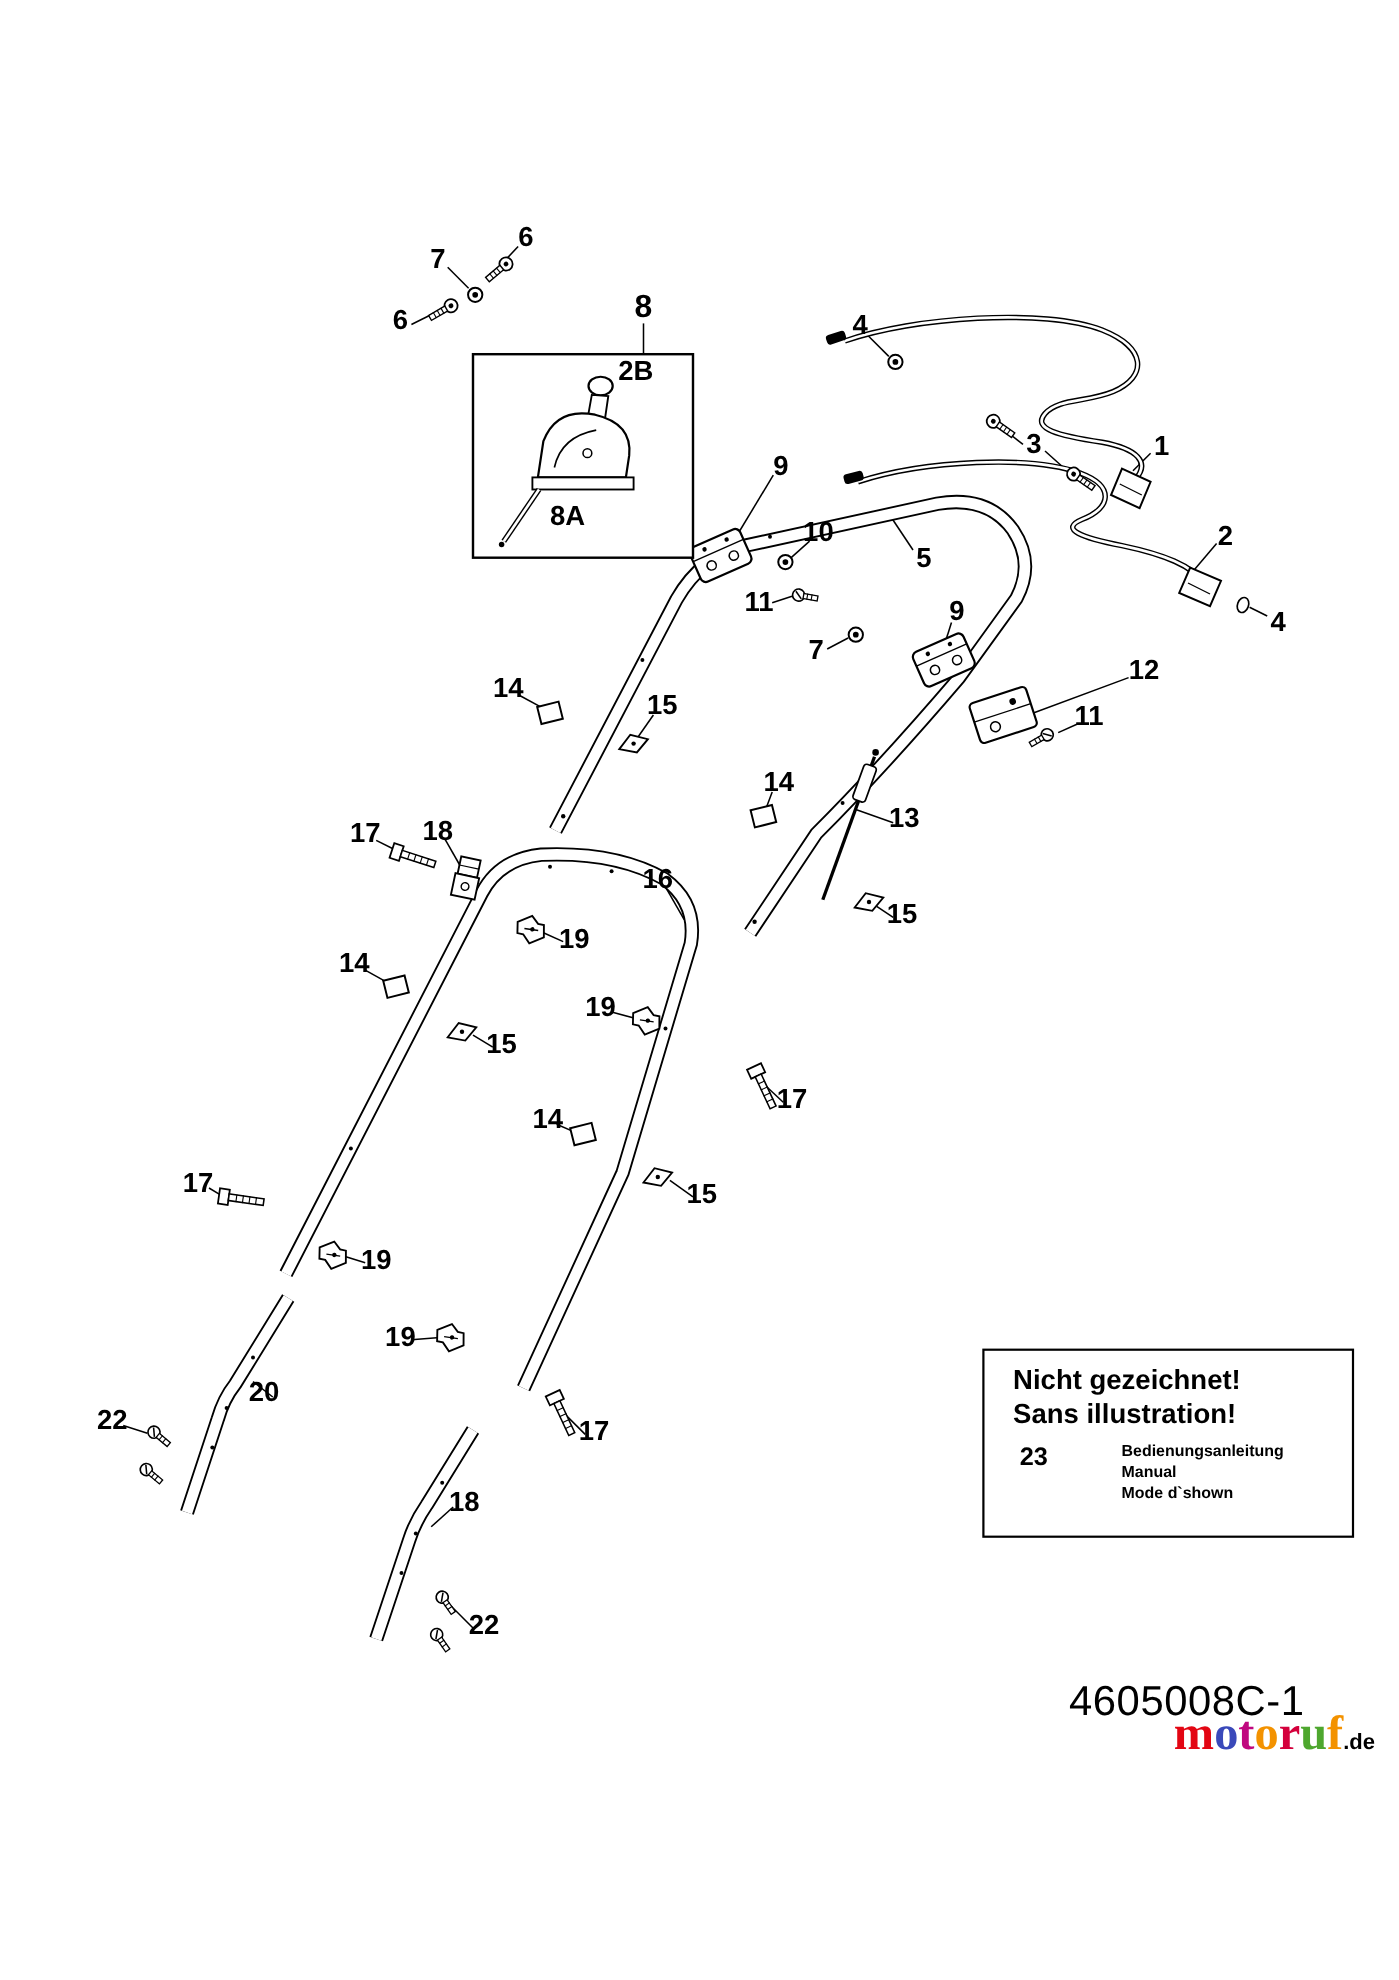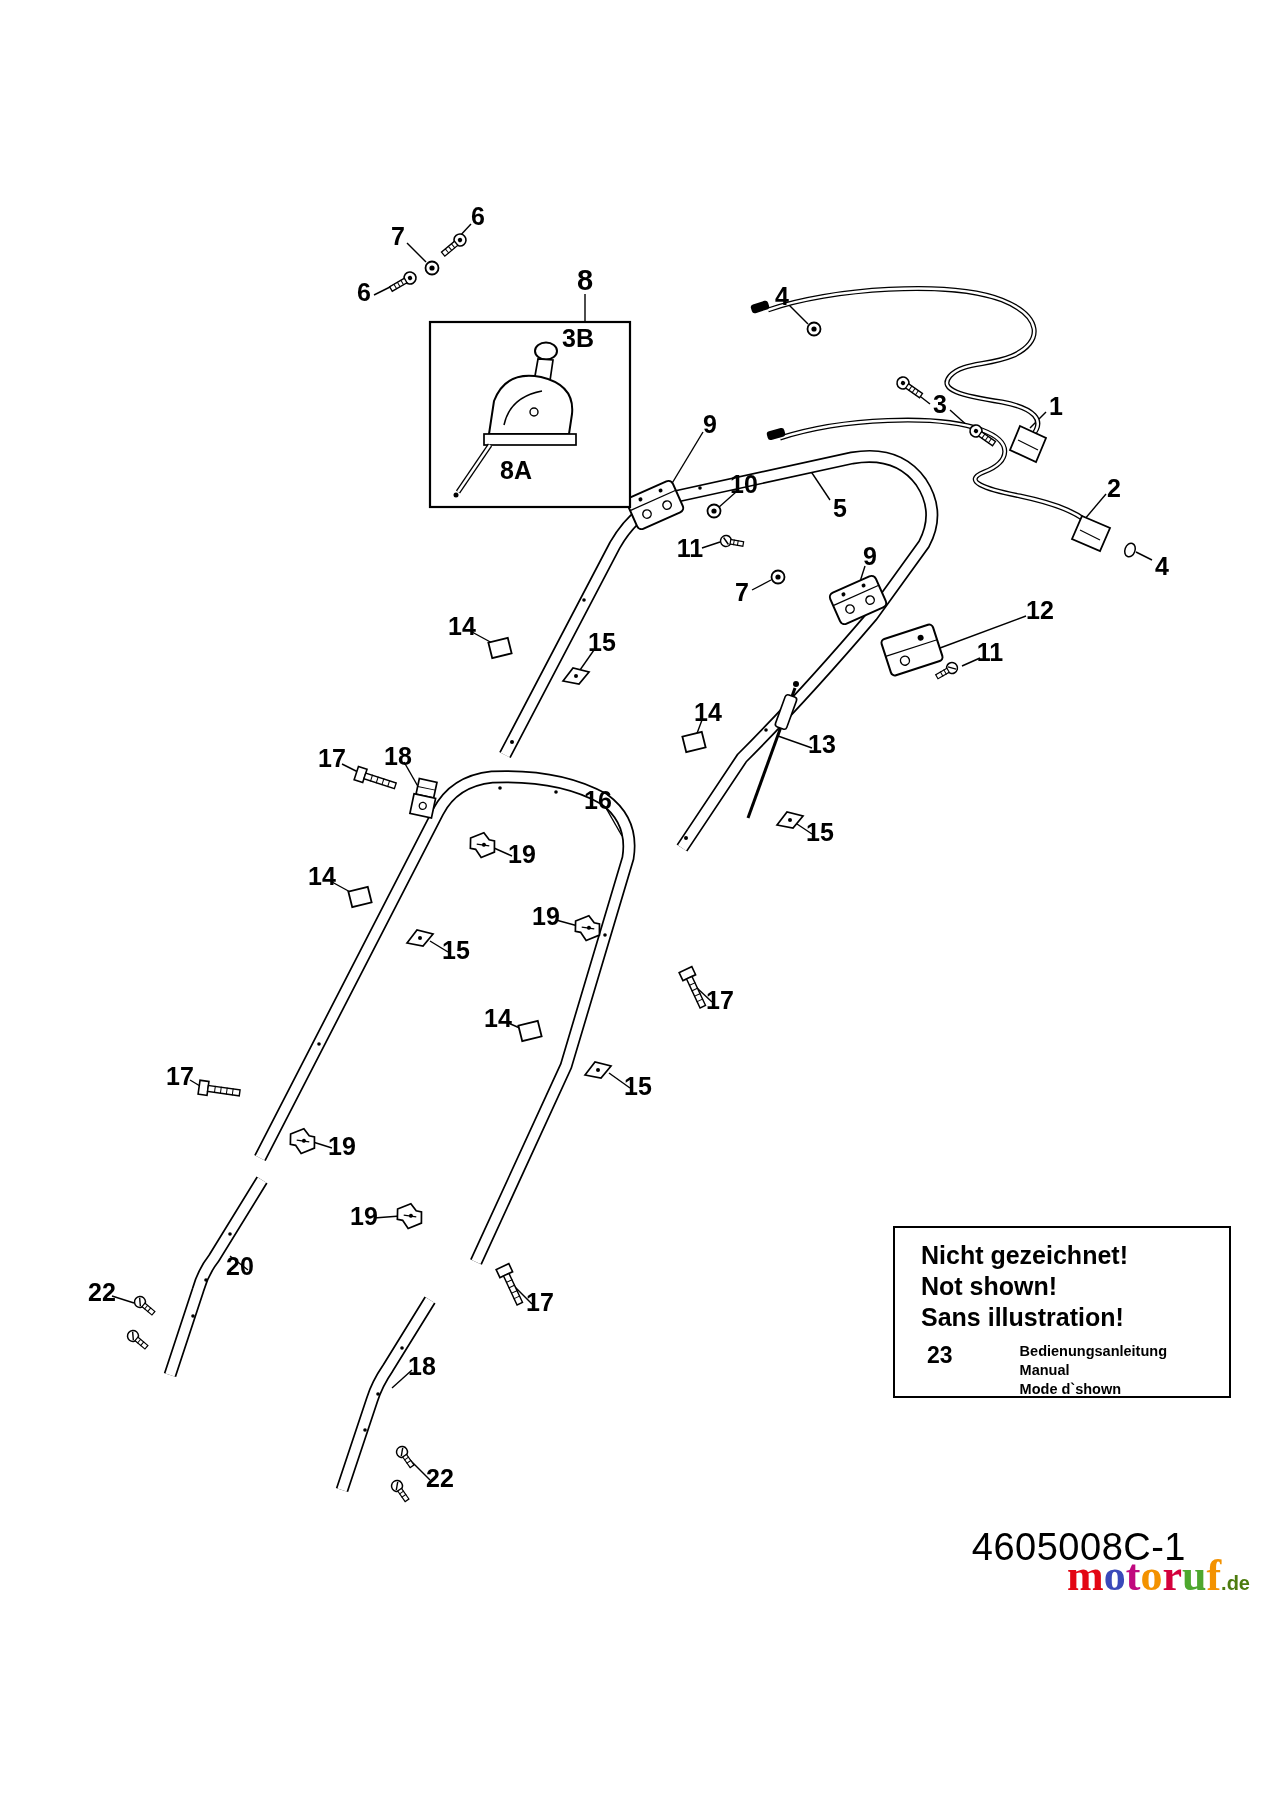--- a/index.html
+++ b/index.html
@@ -16,21 +16,21 @@
   .co-big{font-size:29px;}
   .notice-box{position:absolute;left:893px;top:1226px;width:338px;height:172px;border:2px solid #000;
               background:#fff;padding:12px 8px 8px 26px;box-sizing:border-box;}
   .notice-title{font-size:25px;font-weight:bold;line-height:1.24;}
   .notice-item{display:flex;align-items:flex-start;margin-top:9px;}
   .notice-num{font-size:23px;font-weight:bold;margin-right:26px;margin-left:6px;}
   .notice-desc{font-size:14.5px;font-weight:bold;line-height:1.3;margin-left:41px;}
   .part-code{position:absolute;right:86px;top:1526px;font-size:38px;font-weight:normal;letter-spacing:.5px;}
   .logo{position:absolute;right:22px;top:1554px;font-family:"Liberation Serif","DejaVu Serif",serif;
         font-weight:bold;font-size:44px;line-height:1;}
-  .logo .de{font-size:20px;color:#4d7c0f;font-family:"Liberation Sans",sans-serif;}
+  .logo .de{font-size:20px;color:#000000;font-family:"Liberation Sans",sans-serif;}
 </style>
 </head>
 <body>
 
 <div class="page">
 
   <svg class="art" width="1272" height="1800" viewBox="0 0 1272 1800" xmlns="http://www.w3.org/2000/svg">
     <defs>
       <g id="screw">
         <circle cx="0" cy="0" r="6" fill="#fff" stroke="#000" stroke-width="1.6"></circle>
@@ -249,21 +249,21 @@
       <path class="cabO" d="M 490 445 L 458 492"></path>
       <path class="cabI" d="M 490 445 L 458 492"></path>
       <circle cx="456" cy="495" r="2.5" fill="#000"></circle>
     </g>
   </svg>
 
   <div class="co" style="left:478px;top:216px">6</div>
   <div class="co" style="left:398px;top:236px">7</div>
   <div class="co" style="left:364px;top:292px">6</div>
   <div class="co co-big" style="left:585px;top:280px">8</div>
-  <div class="co" style="left:578px;top:338px">3B</div>
+  <div class="co" style="left:578px;top:338px">2B</div>
   <div class="co" style="left:516px;top:470px">8A</div>
   <div class="co" style="left:782px;top:296px">4</div>
   <div class="co" style="left:940px;top:404px">3</div>
   <div class="co" style="left:1056px;top:406px">1</div>
   <div class="co" style="left:1114px;top:488px">2</div>
   <div class="co" style="left:1162px;top:566px">4</div>
   <div class="co" style="left:710px;top:424px">9</div>
   <div class="co" style="left:744px;top:484px">10</div>
   <div class="co" style="left:690px;top:548px">11</div>
   <div class="co" style="left:840px;top:508px">5</div>
@@ -290,21 +290,20 @@
   <div class="co" style="left:342px;top:1146px">19</div>
   <div class="co" style="left:364px;top:1216px">19</div>
   <div class="co" style="left:240px;top:1266px">20</div>
   <div class="co" style="left:102px;top:1292px">22</div>
   <div class="co" style="left:540px;top:1302px">17</div>
   <div class="co" style="left:422px;top:1366px">18</div>
   <div class="co" style="left:440px;top:1478px">22</div>
 
   <div class="notice-box">
     <div class="notice-title">Nicht gezeichnet!</div>
-    <div class="notice-title">Not shown!</div>
     <div class="notice-title">Sans illustration!</div>
     <div class="notice-item">
       <div class="notice-num">23</div>
       <div class="notice-desc">
         <div>Bedienungsanleitung</div>
         <div>Manual</div>
         <div>Mode d`shown</div>
       </div>
     </div>
   </div>

